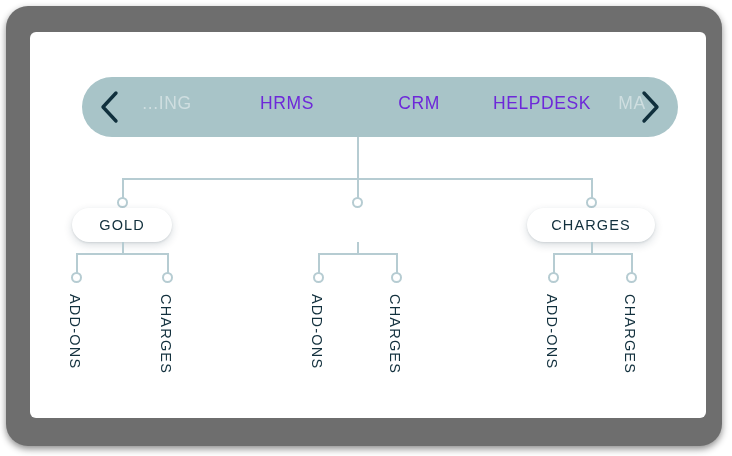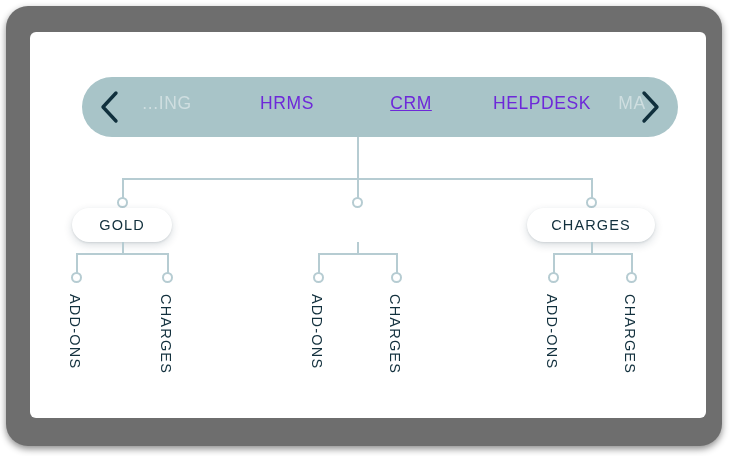--- a/index.html
+++ b/index.html
@@ -144,21 +144,21 @@
       <div class="tab-arrow" id="tab-arrow-right">
         <svg width="22" height="34" viewBox="0 0 22 34" aria-hidden="true">
           <polyline points="5,3 18,17 5,31" fill="none" stroke="#10303d" stroke-width="3.4" stroke-linecap="round" stroke-linejoin="round"></polyline>
         </svg>
       </div>
 
       <div class="tab-label faded" style="left:40px; width:90px;">...ING</div>
 
       <div class="tab-label" style="left:150px; width:110px;">HRMS</div>
 
-      <div class="tab-label active" style="left:274px; width:110px;text-decoration:underline;">CRM</div>
+      <div class="tab-label active" style="left:282px; width:110px;">CRM</div>
 
       <div class="tab-label" style="left:390px; width:140px;">HELPDESK</div>
 
       <div class="tab-label faded" style="left:520px; width:60px;">MA</div>
 
     </div>
 
     <div id="tree">
 
       <div class="conn conn-v" style="left:327px; top:105px; height:42px;"></div>

